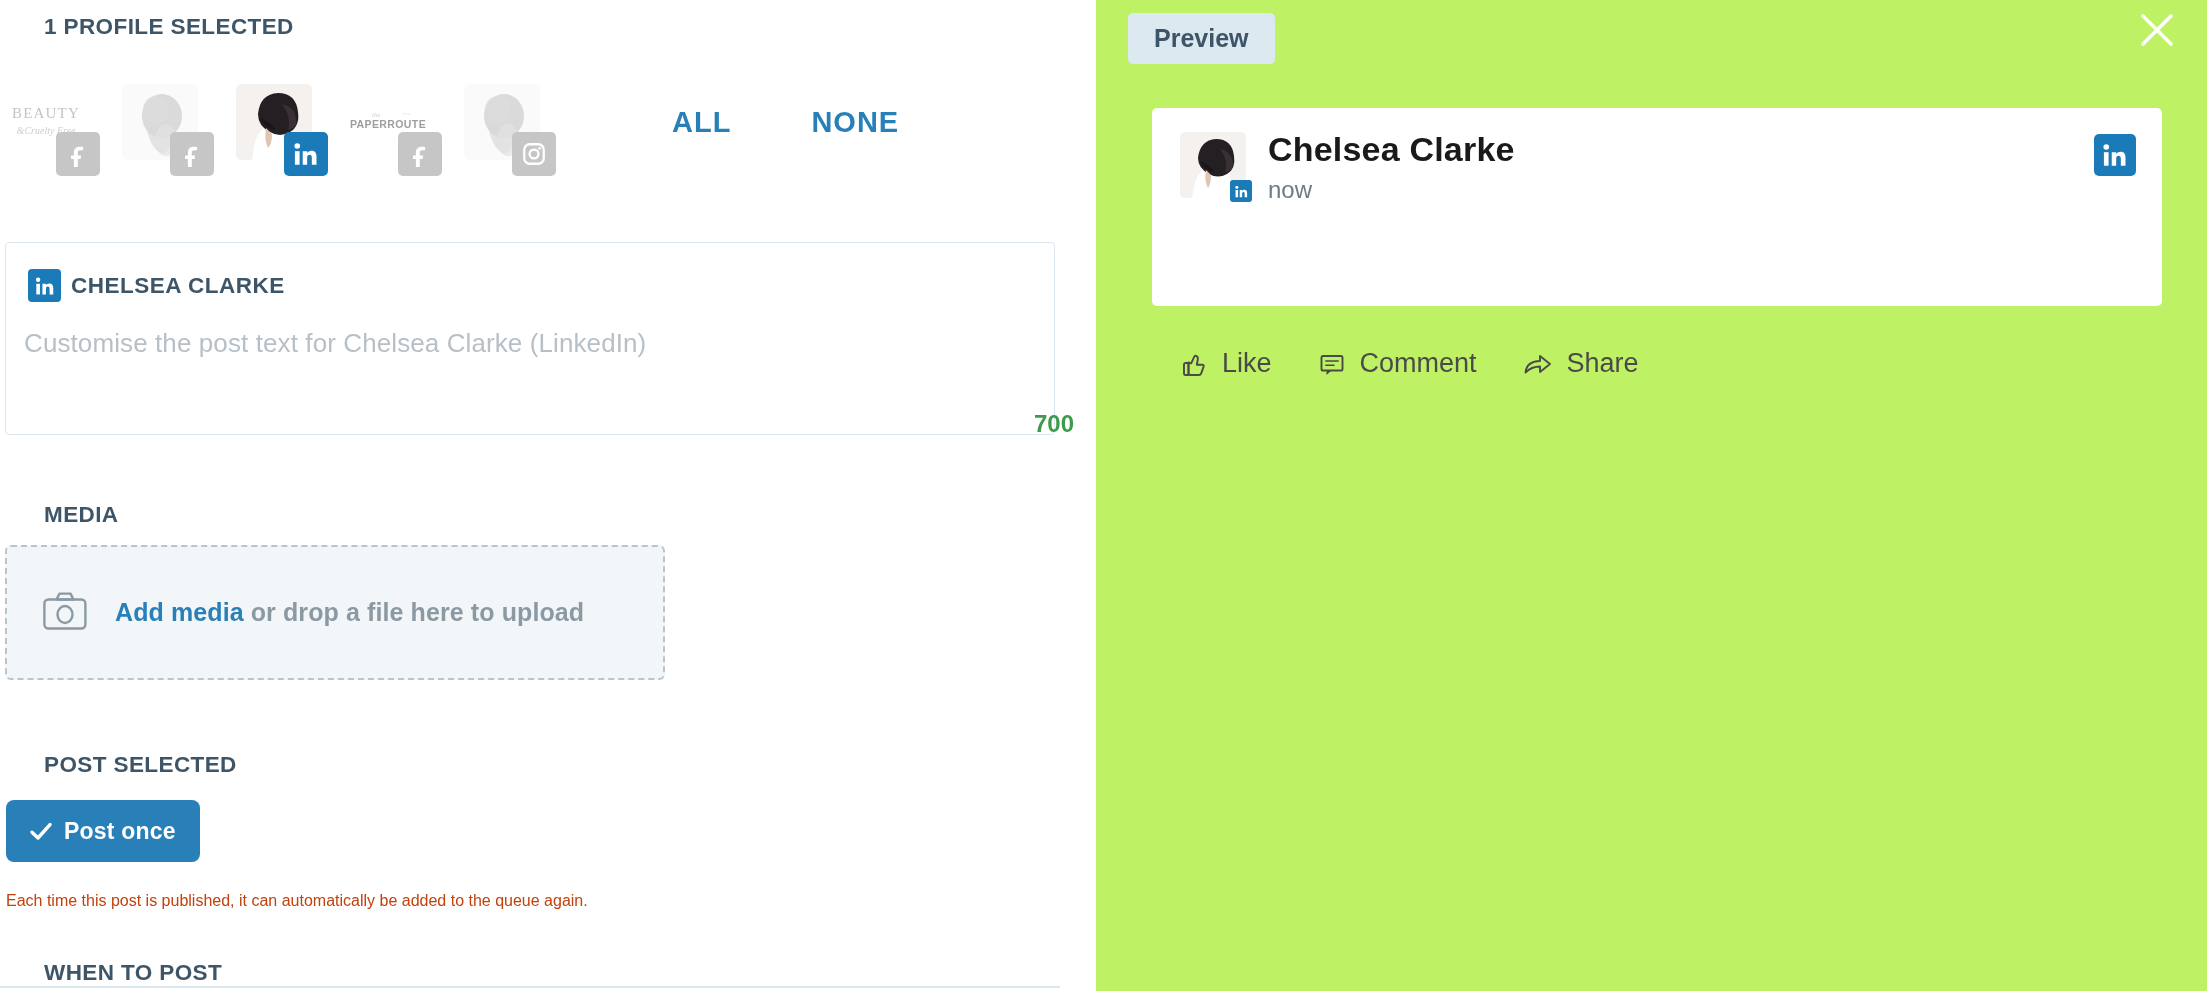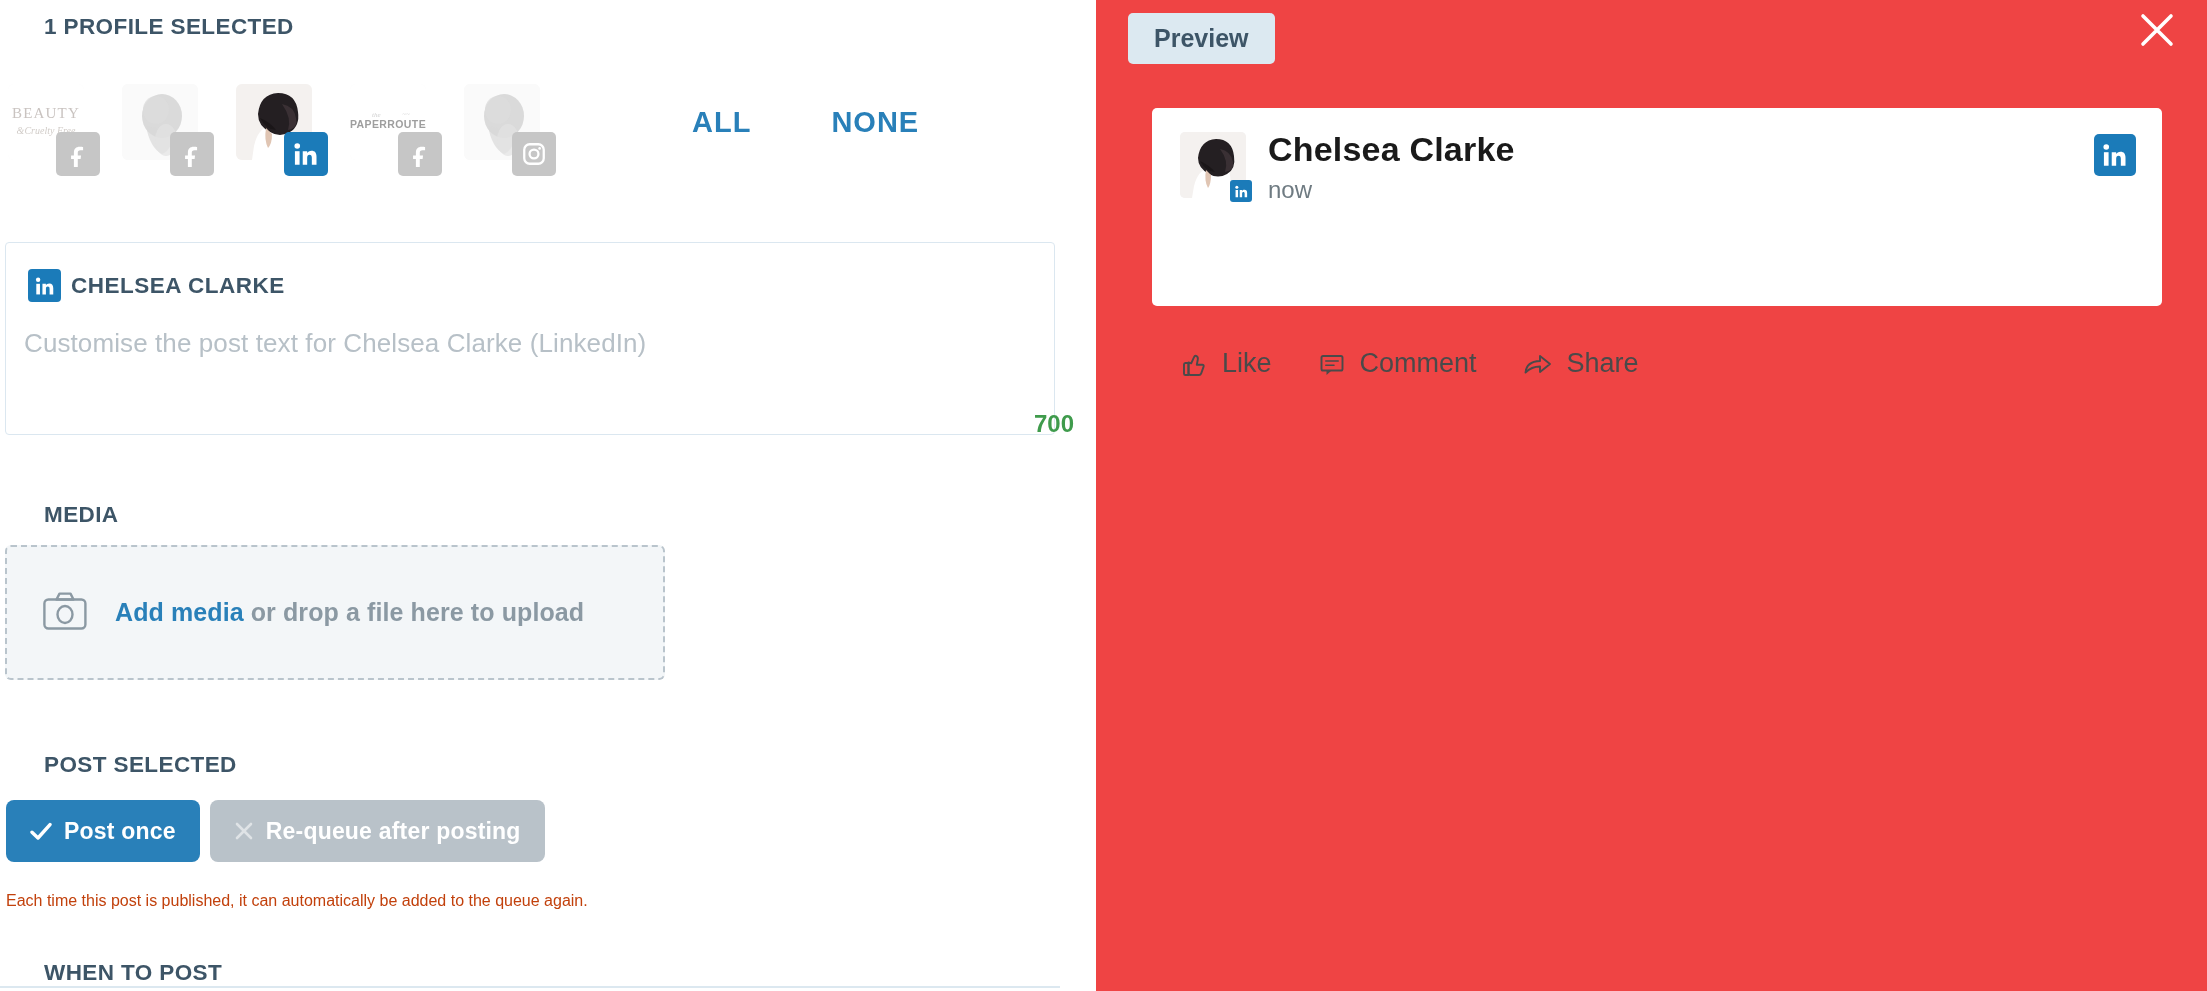--- a/index.html
+++ b/index.html
@@ -98,21 +98,20 @@
   .net-badge.ig   { background: #c6c6c6; }
   .net-badge.li   { background: #1b7bb9; }
   .net-badge svg  { display: block; }
 
   .sel-actions {
     position: absolute;
     left: 672px;
     top: 106px;
     display: flex;
     align-items: flex-start;
-    margin-left: 20px;
   }
   .sel-btn {
     color: #2980b9;
     font-size: 29px;
     font-weight: bold;
     letter-spacing: 1px;
     cursor: pointer;
     font-family: "Liberation Sans", sans-serif;
   }
   .sel-btn.all  { margin-right: 80px; }
@@ -274,21 +273,21 @@
     cursor: pointer;
   }
 
   
   .preview-panel {
     position: absolute;
     left: 1096px;
     top: 0;
     width: 1111px;
     height: 991px;
-    background: #ef4444;
+    background: #bef264;
   }
   .preview-tab {
     position: absolute;
     left: 32px;
     top: 13px;
     background: #dce9f1;
     color: #3d5567;
     font-size: 25px;
     font-weight: bold;
     padding: 11px 26px;
@@ -538,28 +537,20 @@
 
     <div class="toggle-group">
       <div class="toggle-btn active">
         <span class="glyph">
           <svg width="22" height="19" viewBox="0 0 22 19">
               <path d="M2 10.2 L8 16 L20 2.6" fill="none" stroke="#ffffff" stroke-width="3.4" stroke-linecap="round" stroke-linejoin="round"></path>
             </svg>
         </span>
         <span>Post once</span>
       </div>
-      <div class="toggle-btn inactive">
-        <span class="glyph">
-          <svg width="20" height="20" viewBox="0 0 20 20">
-              <path d="M3 3 L17 17 M17 3 L3 17" stroke="#ffffff" stroke-width="2.6" stroke-linecap="round"></path>
-            </svg>
-        </span>
-        <span>Re-queue after posting</span>
-      </div>
     </div>
 
     <div class="recycle-help">Each time this post is published, it can automatically be added to the queue again.</div>
 
     <div class="section-title when-title">WHEN TO POST</div>
 
     <div class="when-divider"></div>
   </div>
 
   <div class="scroll-track">

